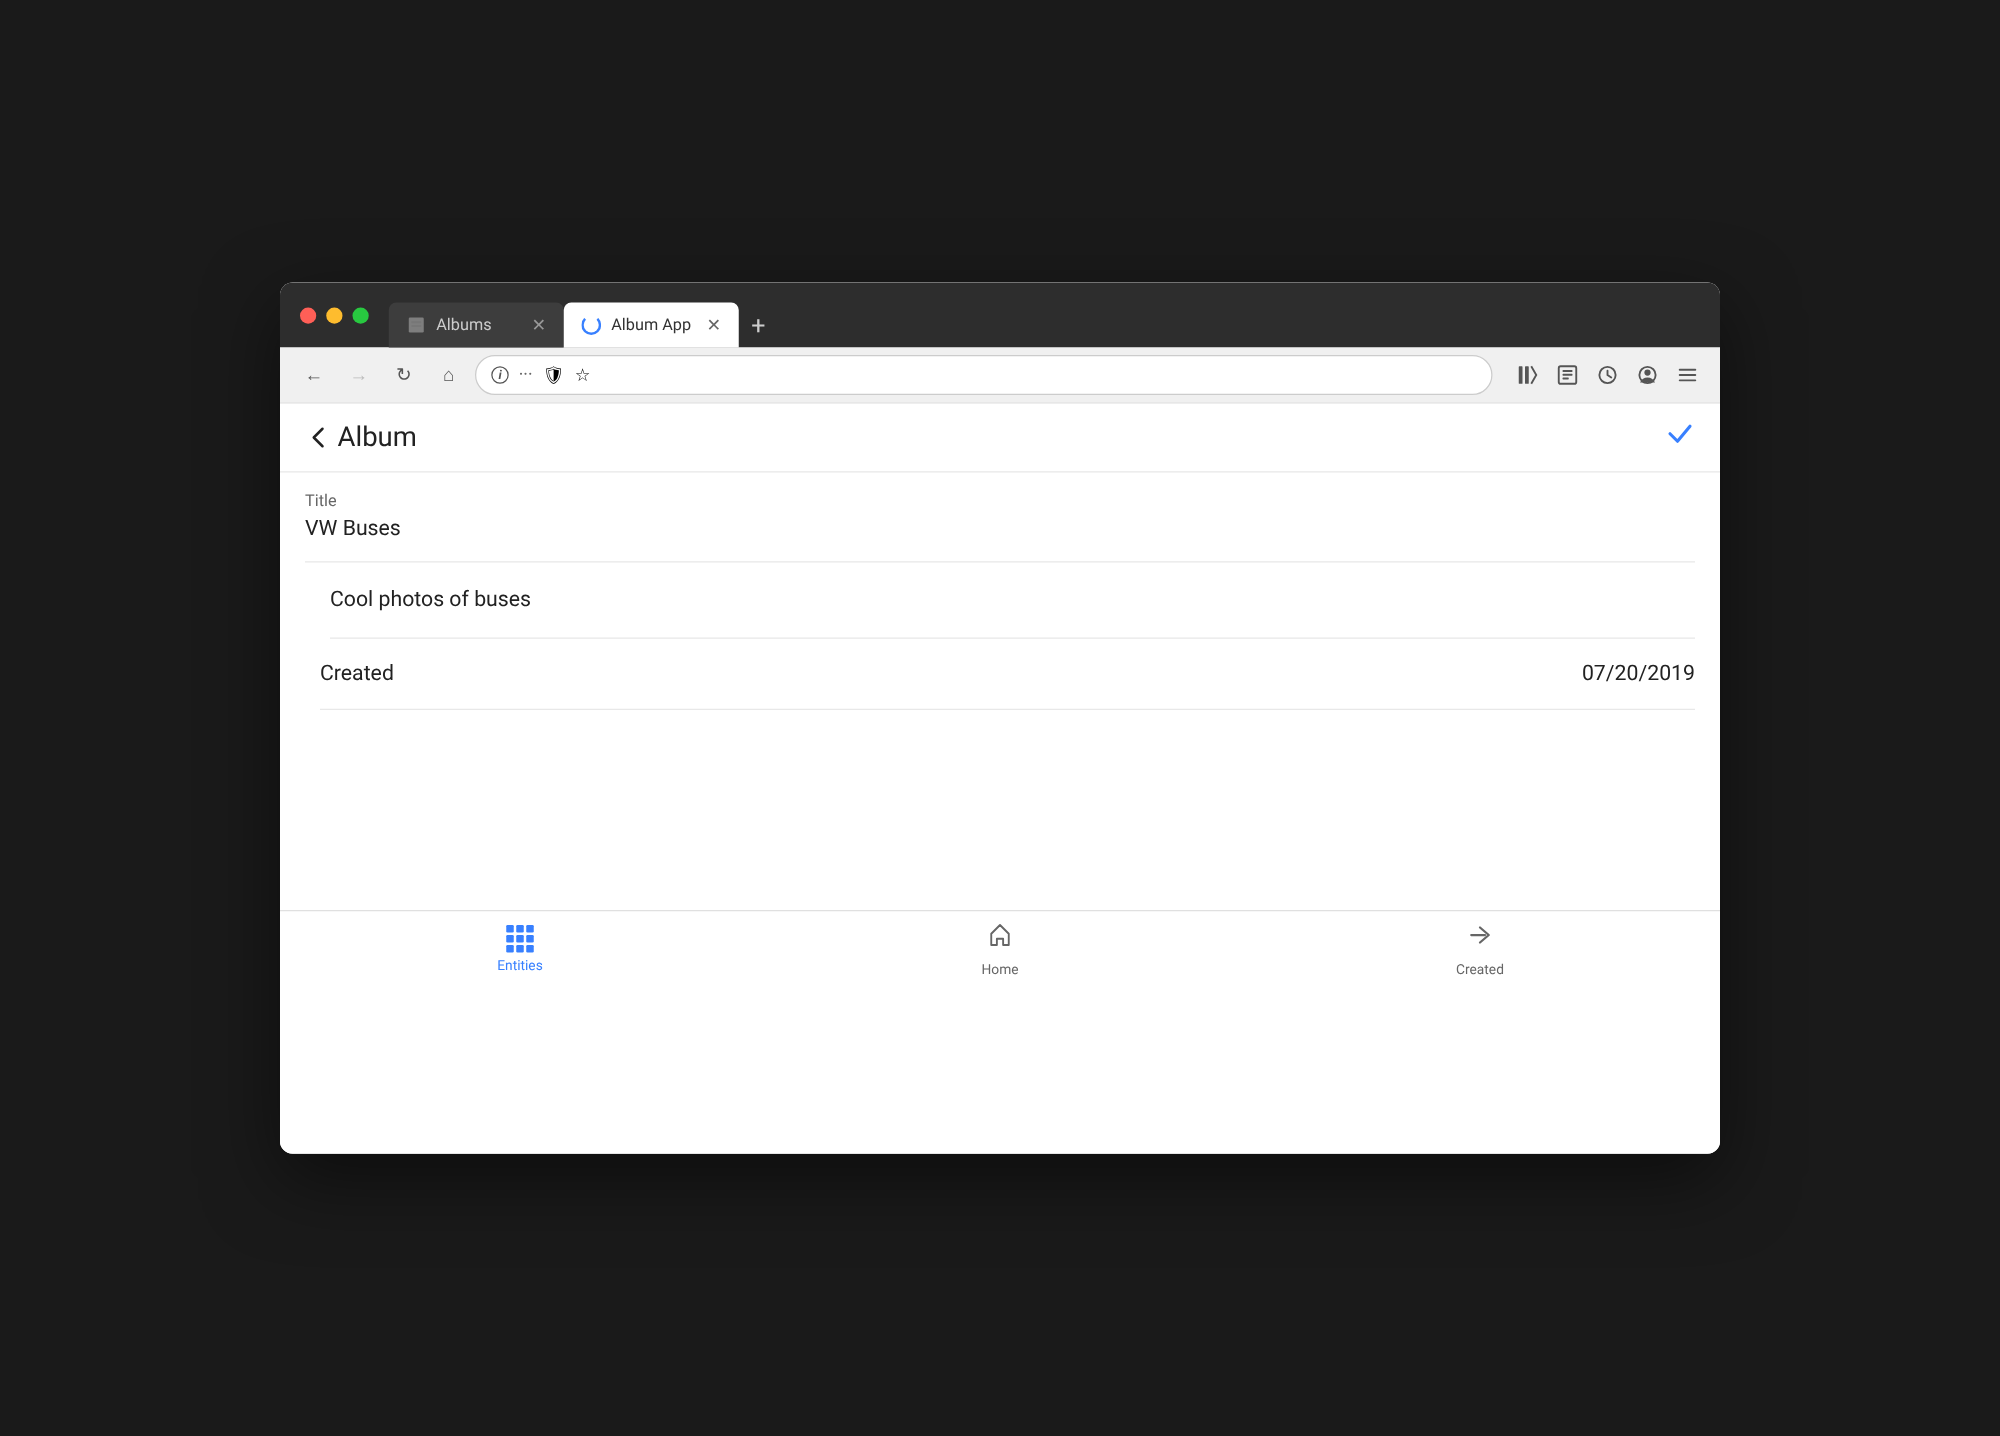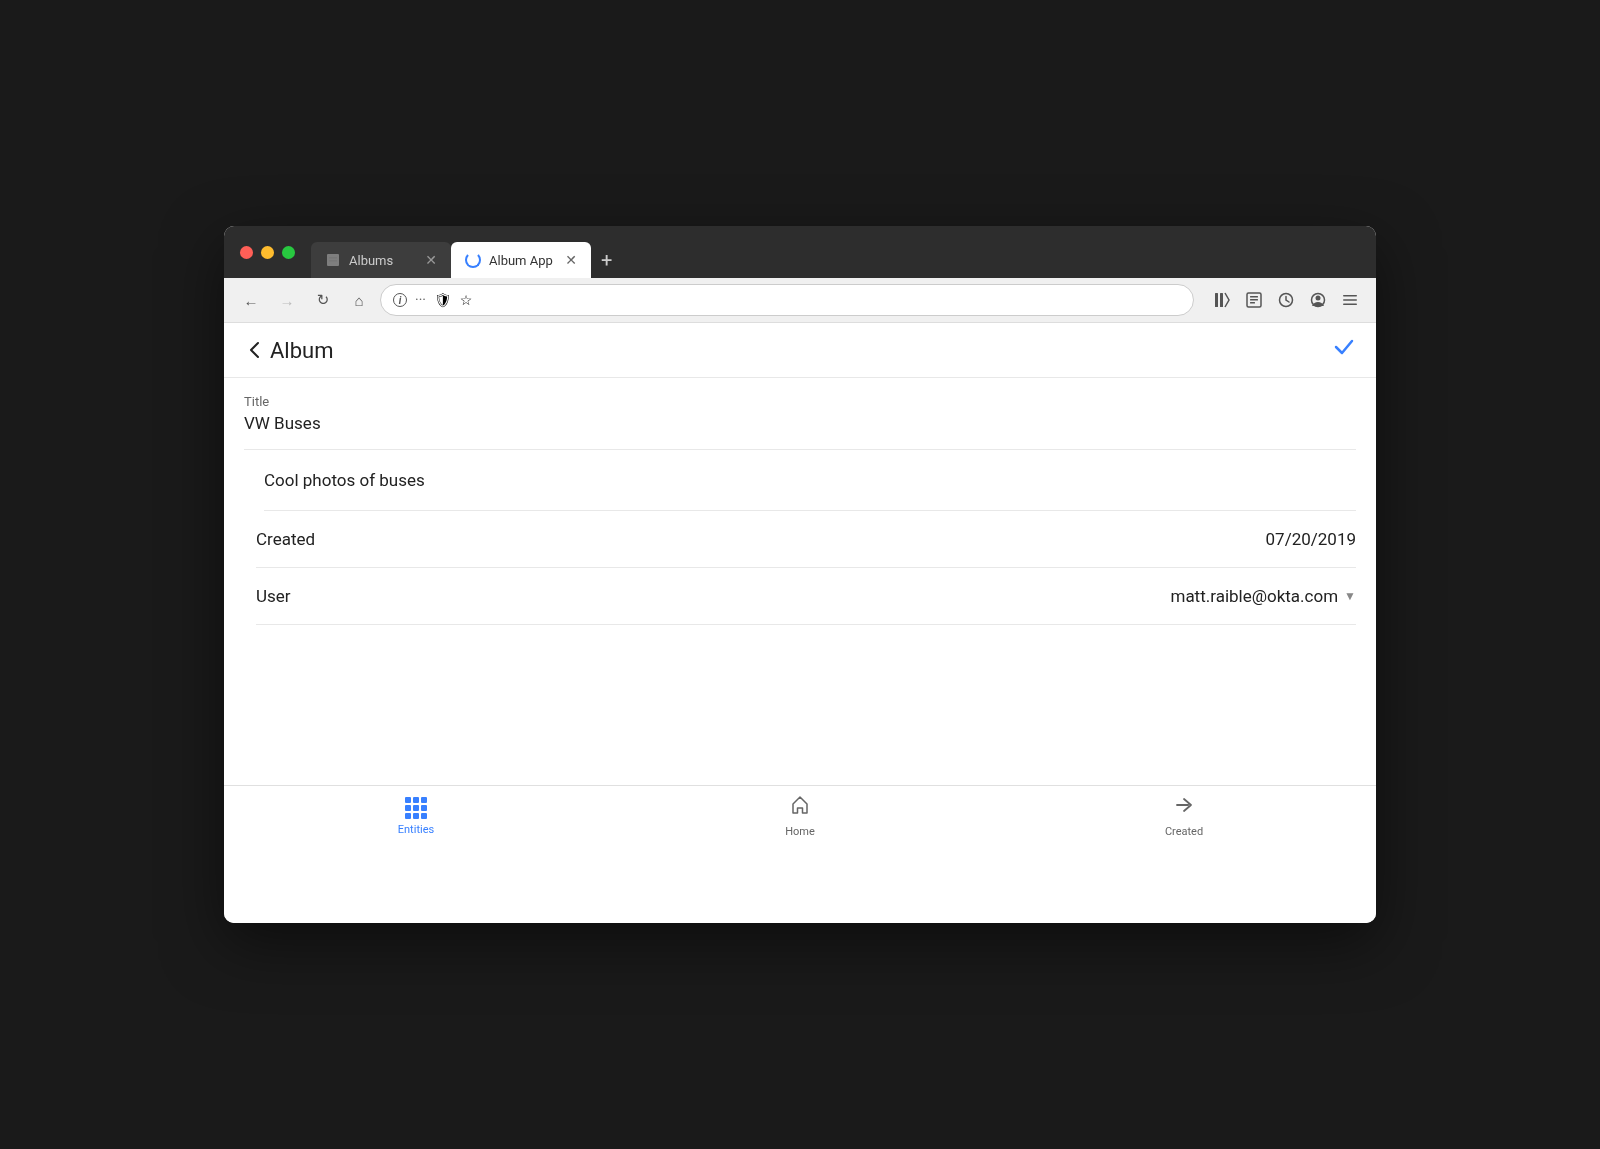--- a/index.html
+++ b/index.html
@@ -473,27 +473,20 @@
 
       <div class="field-description">
         <span>Cool photos of buses</span>
       </div>
 
       <div class="field-row">
         <span class="field-row-label">Created</span>
         <span class="field-row-value">07/20/2019</span>
       </div>
 
-      <div class="field-row">
-        <span class="field-row-label">User</span>
-        <span class="field-row-value">
-          <span>matt.raible@okta.com</span>
-          <span class="dropdown-arrow">▼</span>
-        </span>
-      </div>
 
     </div>
 
     <div class="bottom-tabs">
 
       <div class="bottom-tab">
         <div class="bottom-tab-icon active">
           <div class="grid-icon">
             <div class="grid-dot"></div>
               <div class="grid-dot"></div>

